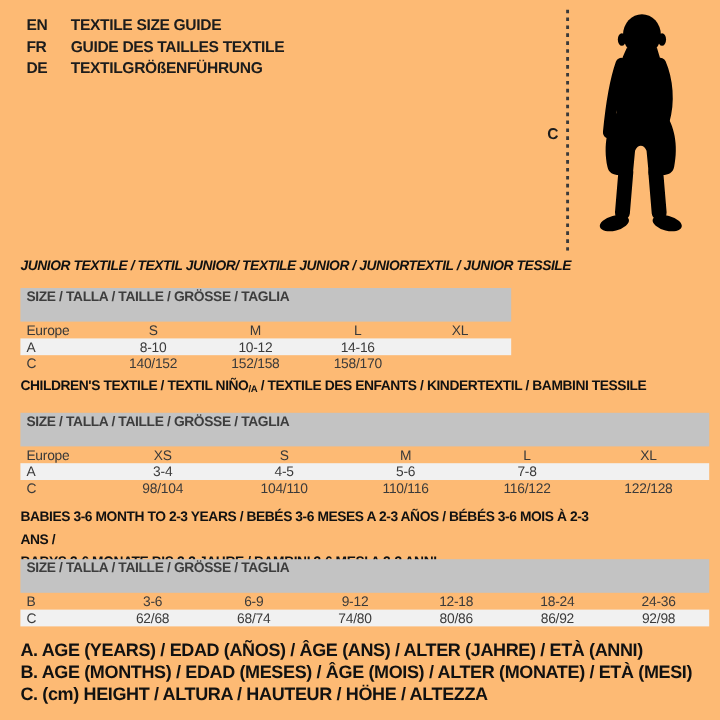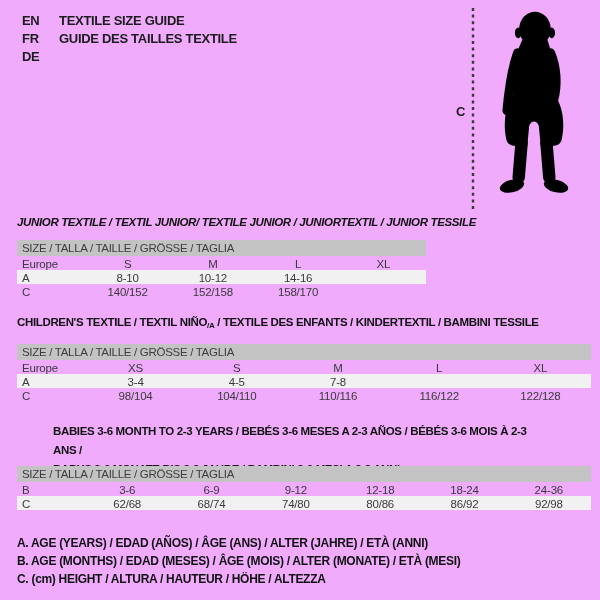--- a/index.html
+++ b/index.html
@@ -1,73 +1,74 @@
 <!DOCTYPE html>
 <html><head>
 <meta charset="utf-8">
 <style>
   html,body{margin:0;padding:0;background:#fff;}
   .canvas{
-    position:relative;width:600px;height:600px;background:#f0abfc;overflow:hidden;
+    position:relative;width:600px;height:600px;background:#fdba74;overflow:hidden;
     font-family:"Liberation Sans",sans-serif;color:#1c1c1c;
   }
   
   .lang-block{position:absolute;left:22px;top:12px;}
   .lang-row{display:flex;height:18px;line-height:18px;font-size:13px;font-weight:700;letter-spacing:-0.3px;}
   .lang-code{width:37px;flex:none;}
   
   .figure{position:absolute;left:454px;top:6px;width:136px;height:205px;}
   .c-label{position:absolute;left:2px;top:98px;font-size:13px;font-weight:700;}
   .dash-line{position:absolute;left:17px;top:2px;}
   .baby{position:absolute;left:30px;top:2px;}
   
   .sec-title{
     position:absolute;left:17px;font-size:11.5px;font-weight:700;color:#111;
     letter-spacing:-0.35px;line-height:19px;white-space:nowrap;
   }
   .t-junior-title{top:213px;font-style:italic;}
   .t-children-title{top:313px;}
-  .t-babies-title{top:422px;white-space:normal;width:480px;margin-left:36px;}
+  .t-babies-title{top:422px;white-space:normal;width:480px;}
   .sub{font-size:8px;vertical-align:-2px;}
   
   .table{position:absolute;left:17px;}
   .t0{top:240px;width:409px;}
   .t1{top:344px;width:574px;}
   .t2{top:466px;width:574px;}
   .thead{
-    height:16px;line-height:16px;background:#c3c3c3;color:#3d3d3d;
-    font-size:11.5px;font-weight:400;padding-left:5px;letter-spacing:-0.3px;
+    height:28px;line-height:16px;background:#c3c3c3;color:#3d3d3d;
+    font-size:11.5px;font-weight:700;padding-left:5px;letter-spacing:-0.3px;
   }
   .trow{display:grid;height:14px;line-height:17px;font-size:11.5px;color:#3a3a3a;letter-spacing:-0.2px;}
   .cols-4{grid-template-columns:68px repeat(4,1fr);}
   .cols-5{grid-template-columns:68px repeat(5,1fr);}
   .cols-6{grid-template-columns:68px repeat(6,1fr);}
   .tlabel{text-align:left;padding-left:5px;}
   .tcell{text-align:center;}
   .shaded{background:#f1f1f1;}
   
   .notes{position:absolute;left:17px;top:534px;}
-  .note{height:18px;line-height:18px;font-size:12px;font-weight:700;letter-spacing:-0.3px;color:#111;}
+  .note{height:18px;line-height:18px;font-size:15px;font-weight:700;letter-spacing:-0.3px;color:#111;}
 </style>
 </head>
 <body>
 
 <div class="canvas">
 
   <div class="lang-block">
     <div class="lang-row">
       <span class="lang-code">EN</span>
       <span class="lang-label">TEXTILE SIZE GUIDE</span>
     </div>
     <div class="lang-row">
       <span class="lang-code">FR</span>
       <span class="lang-label">GUIDE DES TAILLES TEXTILE</span>
     </div>
     <div class="lang-row">
       <span class="lang-code">DE</span>
+      <span class="lang-label">TEXTILGRÖßENFÜHRUNG</span>
     </div>
   </div>
 
   <div class="figure">
     <span class="c-label">C</span>
     <svg class="dash-line" width="4" height="201" viewBox="0 0 4 201">
       <line x1="2" y1="0" x2="2" y2="201" stroke="#3a3a3a" stroke-width="2.4" stroke-dasharray="3 3.6"></line>
     </svg>
     <svg class="baby" width="100" height="201" viewBox="0 0 100 210">
       <g fill="#000" stroke="none">
@@ -121,20 +122,21 @@
           <div class="tcell">XS</div>
           <div class="tcell">S</div>
           <div class="tcell">M</div>
           <div class="tcell">L</div>
           <div class="tcell">XL</div>
         </div>
         <div class="trow cols-5 shaded">
           <div class="tlabel">A</div>
           <div class="tcell">3-4</div>
           <div class="tcell">4-5</div>
+          <div class="tcell">5-6</div>
           <div class="tcell">7-8</div>
         </div>
         <div class="trow cols-5">
           <div class="tlabel">C</div>
           <div class="tcell">98/104</div>
           <div class="tcell">104/110</div>
           <div class="tcell">110/116</div>
           <div class="tcell">116/122</div>
           <div class="tcell">122/128</div>
         </div>

